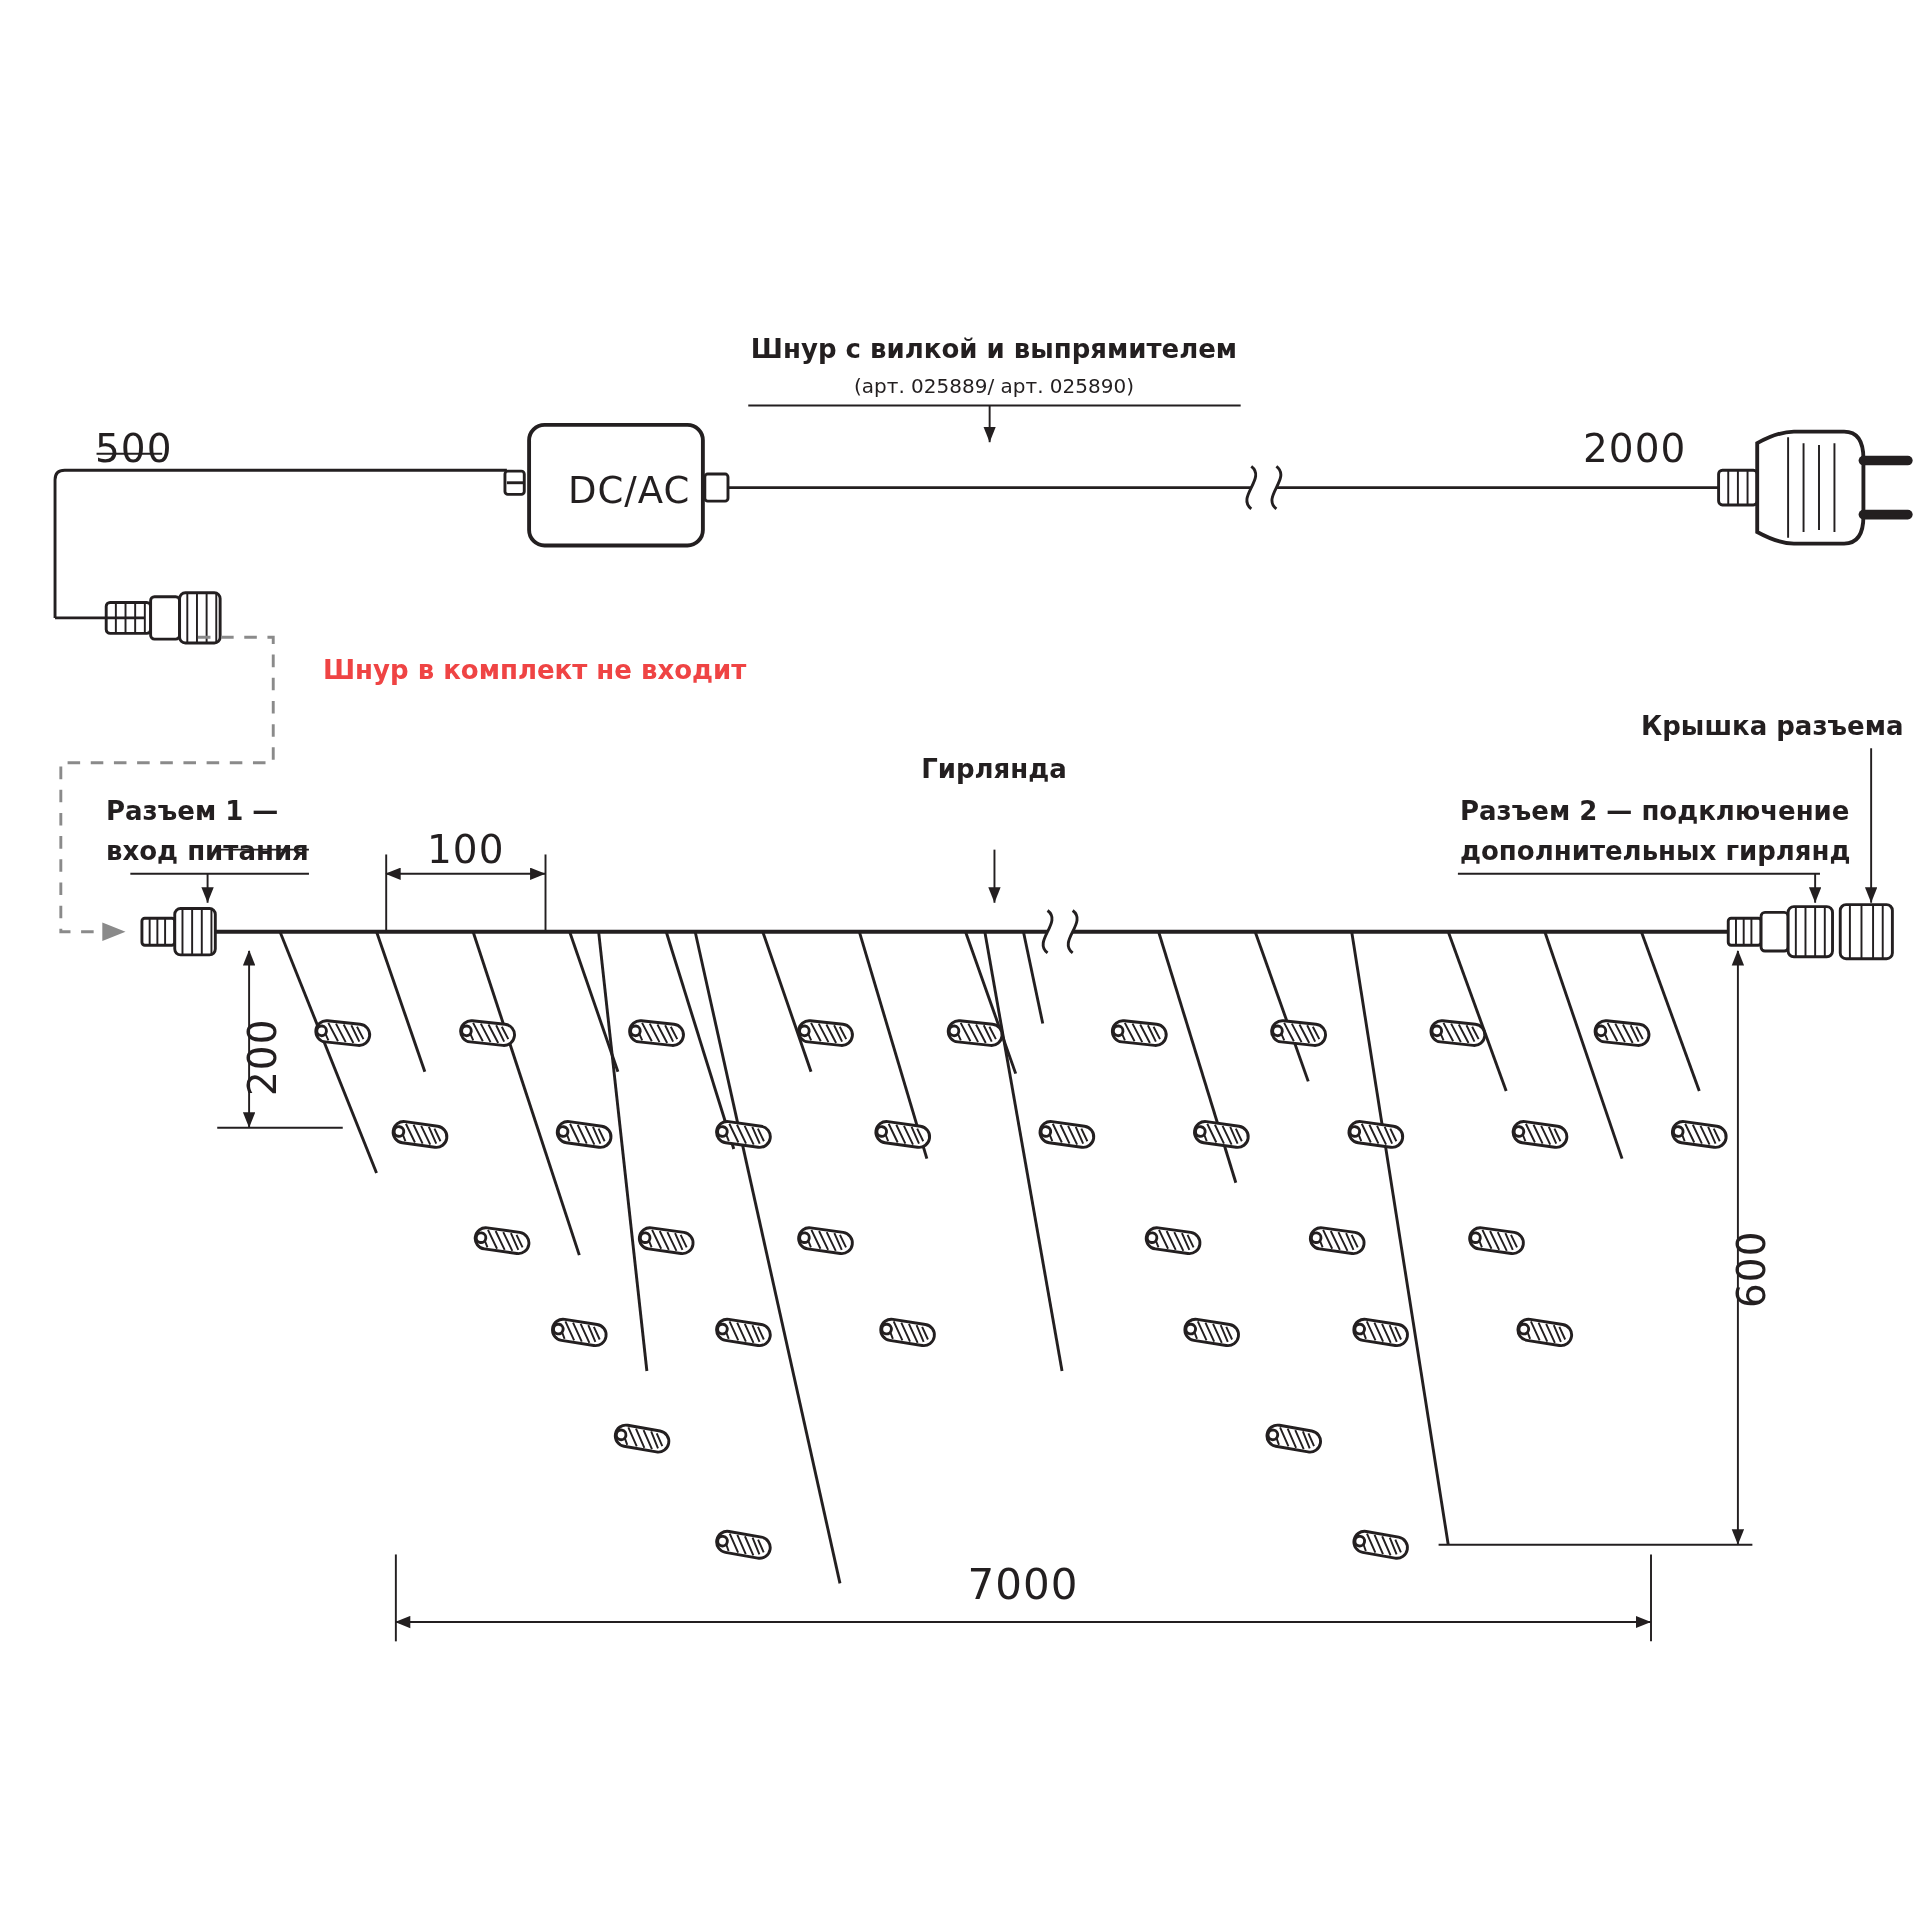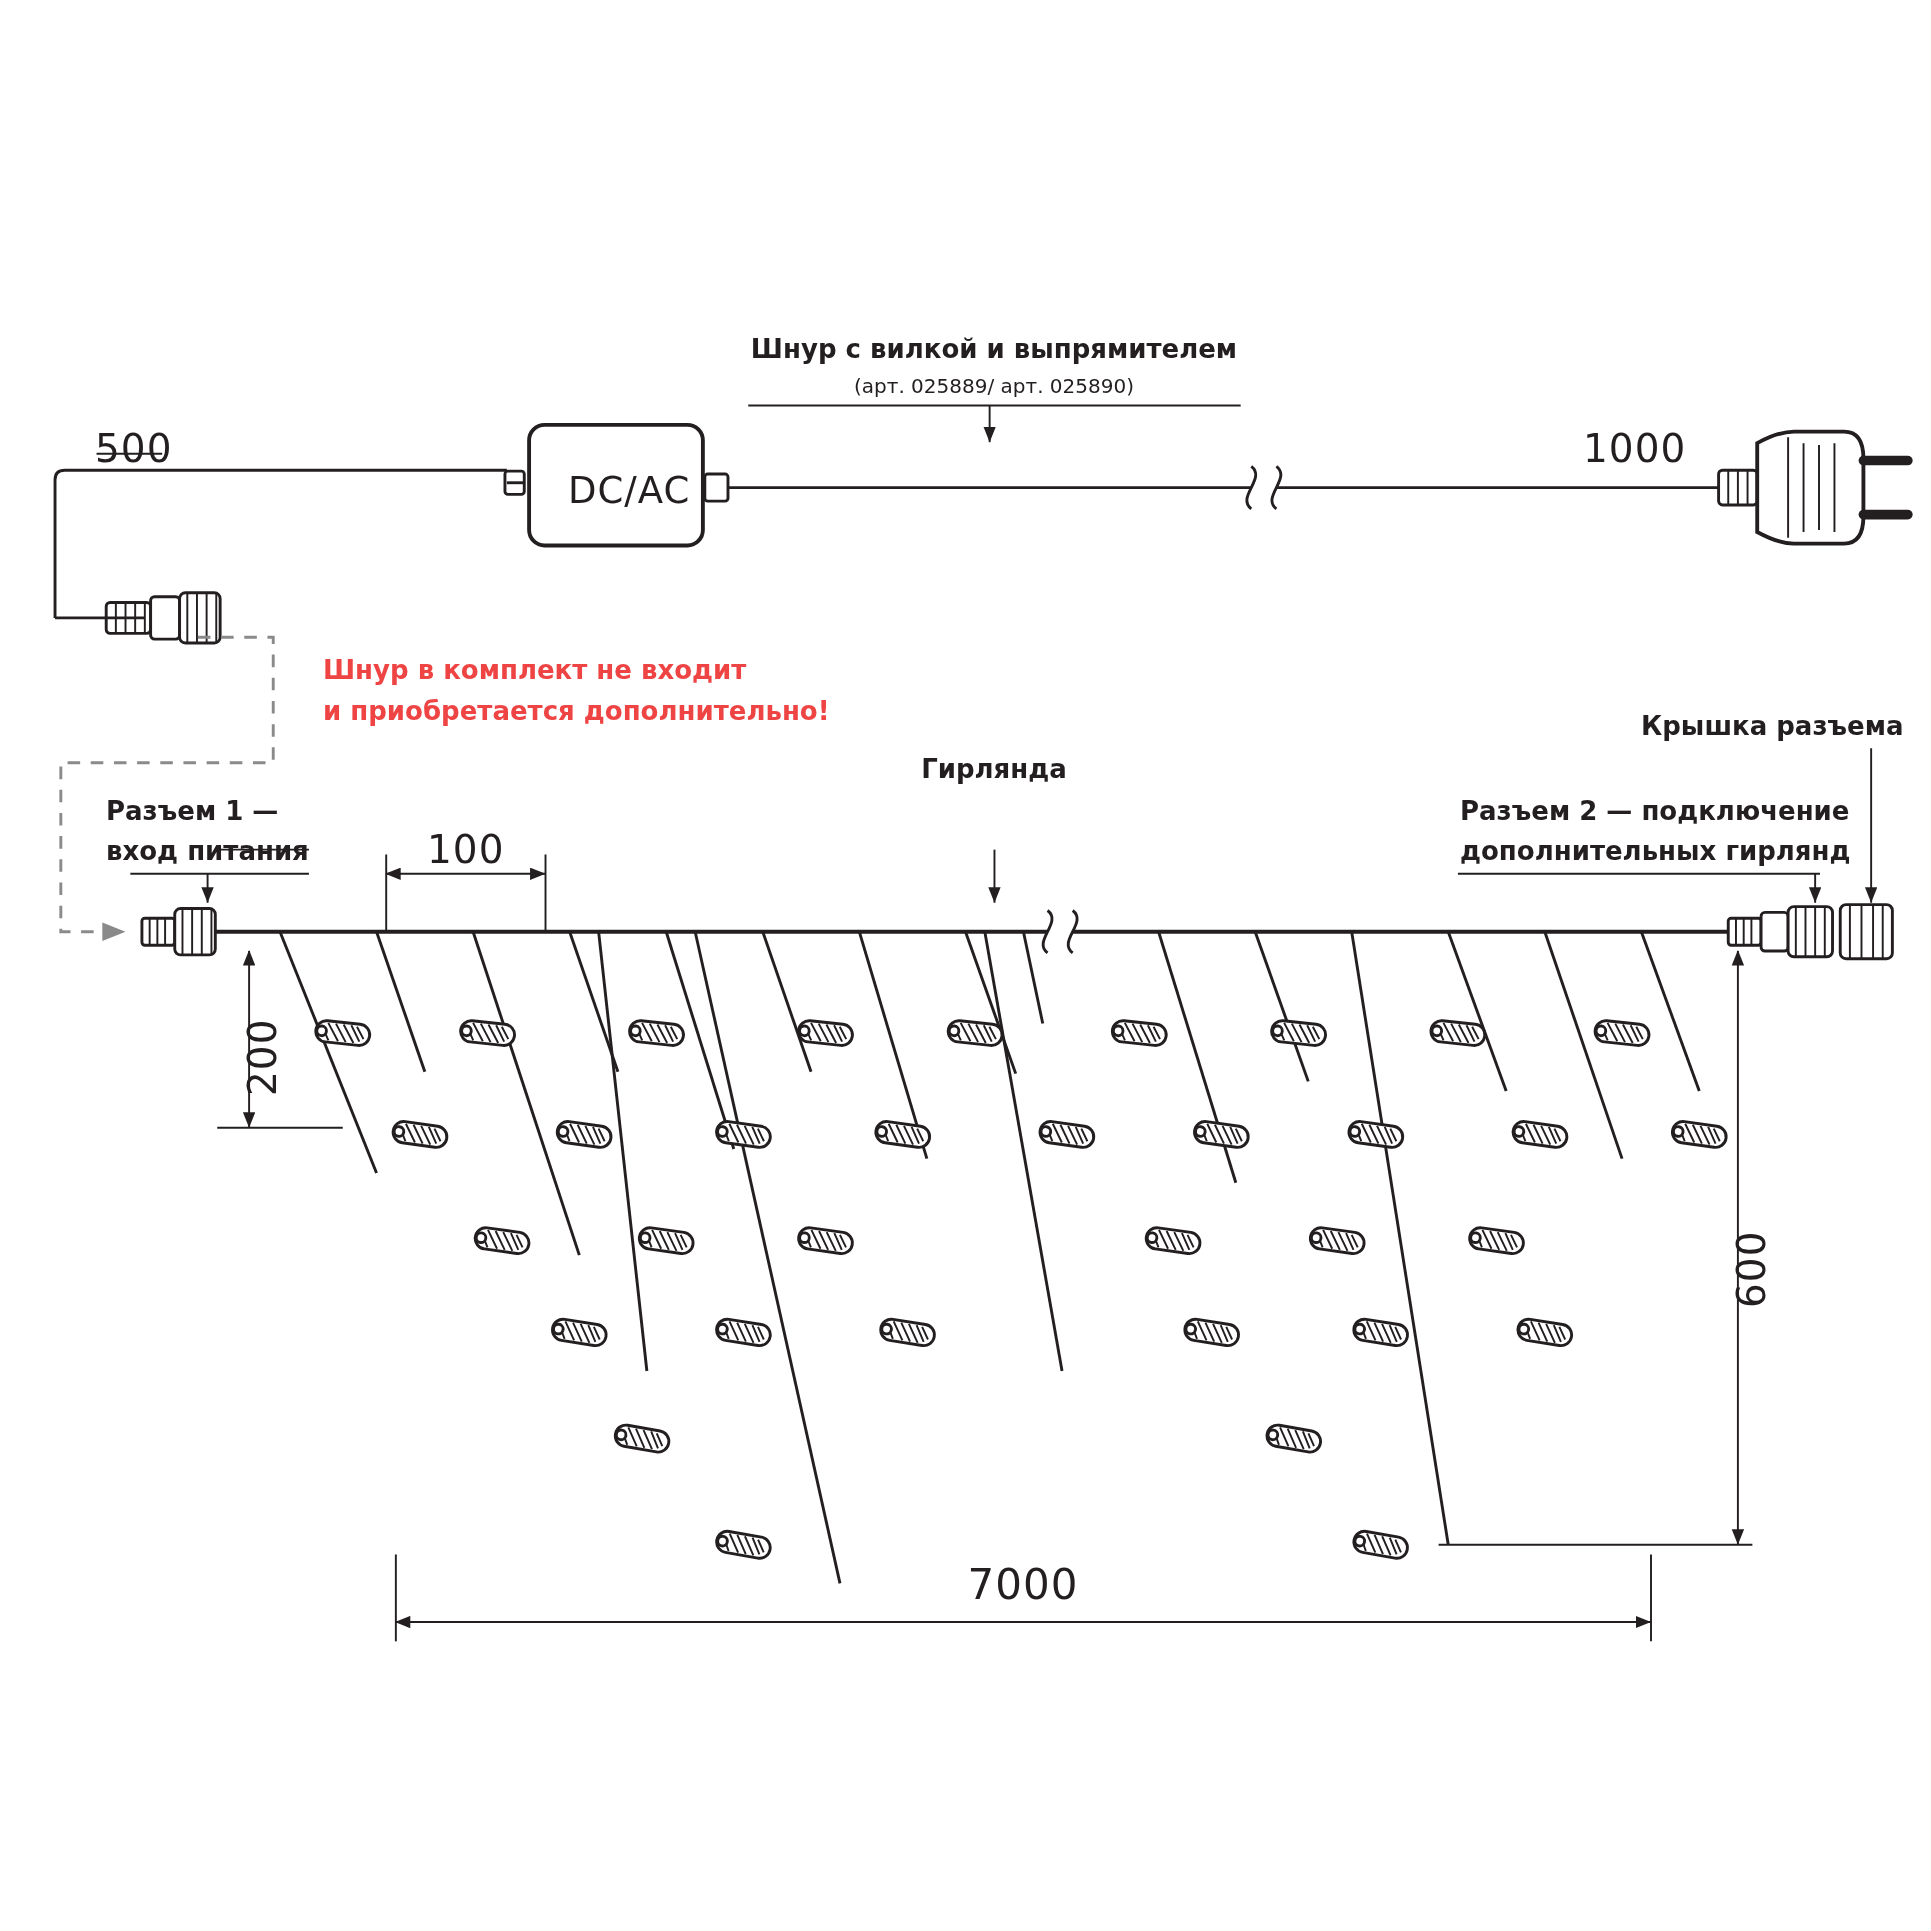--- a/index.html
+++ b/index.html
@@ -203,26 +203,25 @@
     <path d="M1880,905 L1880,935" marker-end="url(#arrow)"></path>
 
     <path d="M1938,775 L1938,935" marker-end="url(#arrow)"></path>
   </g>
 </svg>
 
 <div class="lbl hdr center" style="left:994px;top:333px;">Шнур с вилкой и выпрямителем</div>
 <div class="lbl sub center" style="left:994px;top:374px;">(арт. 025889/ арт. 025890)</div>
 
 <div class="lbl dim" style="left:95px;top:425px;">500</div>
-<div class="lbl dim" style="left:1583px;top:425px;">1000</div>
+<div class="lbl dim" style="left:1583px;top:425px;">2000</div>
 
 <div class="lbl" style="left:568px;top:468px;width:87px;text-align:center;font-size:37px;letter-spacing:1px;">DC/AC</div>
 
 <div class="lbl note" style="left:323px;top:654px;">Шнур в комплект не входит</div>
-<div class="lbl note" style="left:323px;top:695px;">и приобретается дополнительно!</div>
 
 <div class="lbl hdr" style="left:106px;top:795px;text-align:right;">Разъем 1 —</div>
 <div class="lbl hdr" style="left:106px;top:835px;">вход питания</div>
 
 <div class="lbl hdr center" style="left:994px;top:753px;">Гирлянда</div>
 
 <div class="lbl hdr" style="left:1460px;top:795px;">Разъем 2 — подключение</div>
 <div class="lbl hdr" style="left:1460px;top:835px;">дополнительных гирлянд</div>
 
 <div class="lbl hdr" style="left:1641px;top:710px;">Крышка разъема</div>

